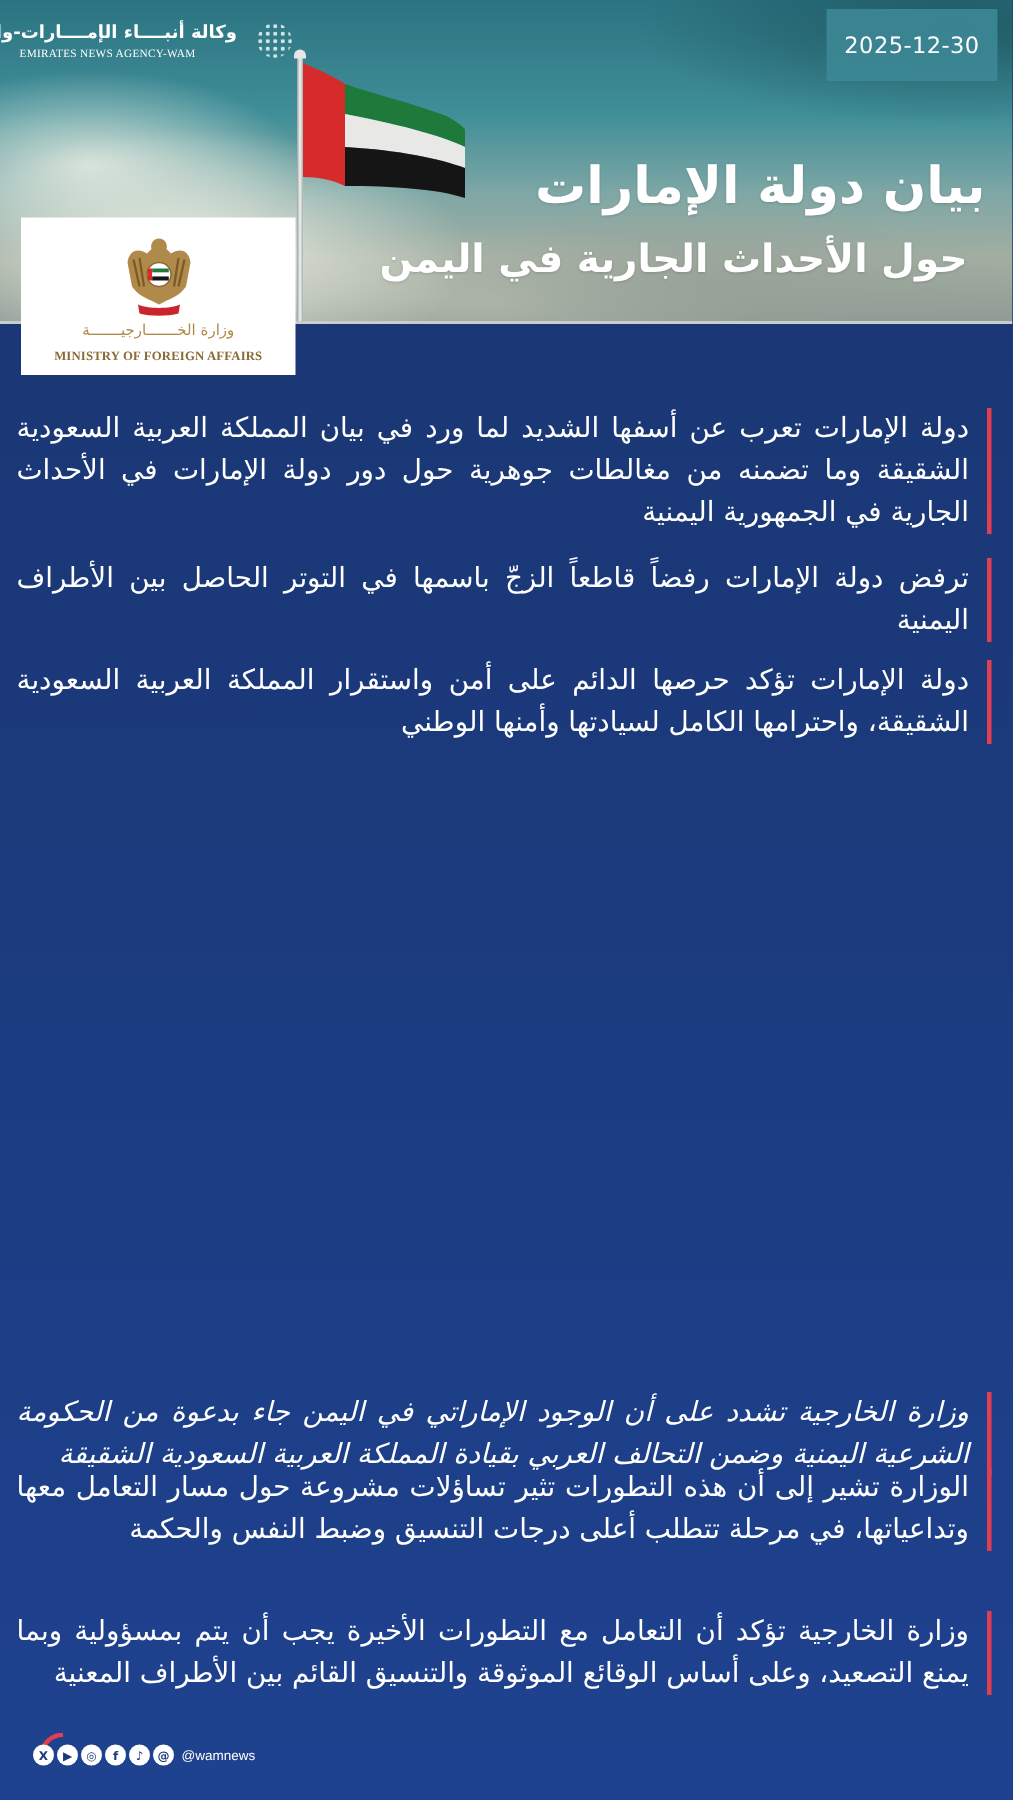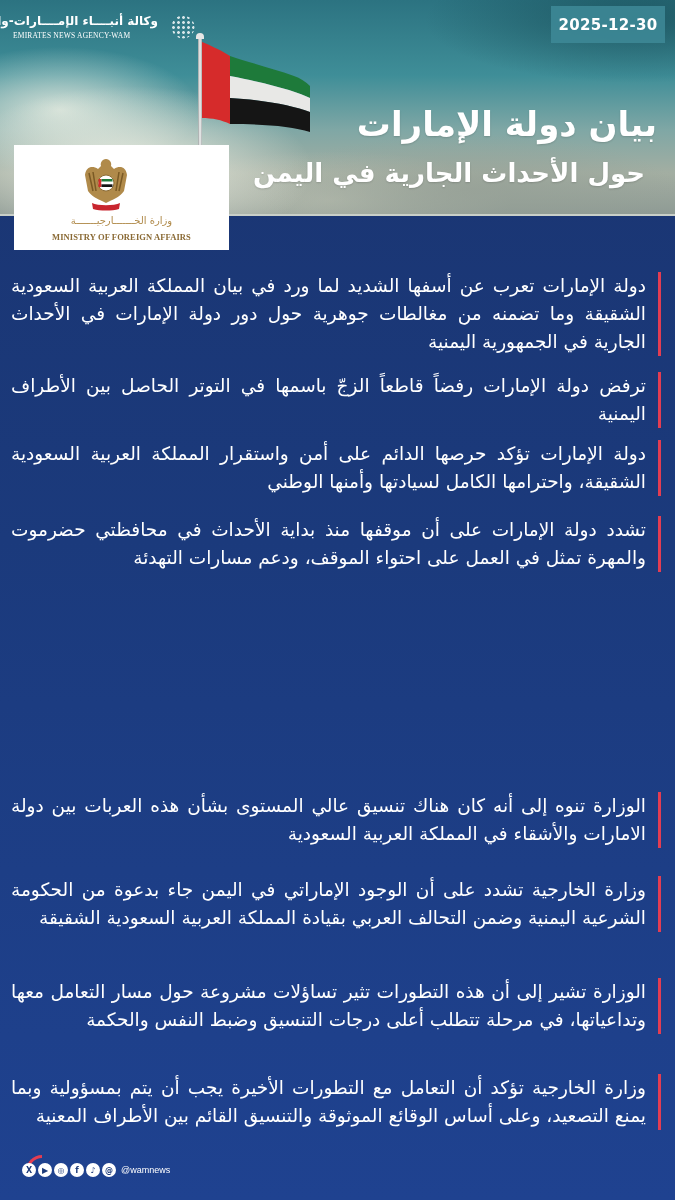--- a/index.html
+++ b/index.html
@@ -59,40 +59,40 @@
     position: absolute; right: 34px; top: 0px; color: #ffffff; font-size: 12px; font-weight: bold;
     direction: rtl; white-space: nowrap; letter-spacing: 0.2px;
   }
   .wam-en {
     position: absolute; left: 1px; top: 17px; color: #ffffff; font-size: 7.5px; letter-spacing: 0.2px;
     white-space: nowrap; font-family: Liberation Serif, serif;
   }
 
   
   .date-badge {
-    position: absolute; left: 551px; top: 6px; width: 114px; height: 37px;
+    position: absolute; left: 551px; top: 6px; width: 114px; height: 48px;
     background: rgba(62,138,152,0.85);
-    color: #ffffff; font-size: 15px; font-weight: bold; letter-spacing: 0.3px;
+    color: #ffffff; font-size: 15px; font-weight: normal; letter-spacing: 0.3px;
     display: flex; align-items: center; justify-content: center;
     font-family: "DejaVu Sans", sans-serif;
   }
 
   
   .title-1 {
     position: absolute; right: 18px; top: 104px; color: #ffffff; font-size: 34px; font-weight: bold;
     direction: rtl; white-space: nowrap; text-shadow: 0 1px 2px rgba(0,0,0,0.15);
   }
   .title-2 {
     position: absolute; right: 30px; top: 158px; color: #ffffff; font-size: 26px; font-weight: bold;
     direction: rtl; white-space: nowrap; text-shadow: 0 1px 2px rgba(0,0,0,0.15);
   }
 
   
   .ministry-card {
-    position: absolute; left: 14px; top: 145px; width: 215px; height: 105px; background: #ffffff;
+    position: absolute; left: 14px; top: 145px; width: 183px; height: 105px; background: #ffffff;
   }
   .emblem { position: absolute; left: 70px; top: 12px; width: 44px; height: 56px; }
   .emblem svg { width: 100%; height: 100%; display: block; }
   .ministry-ar {
     position: absolute; left: 0; right: 0; top: 70px; text-align: center; color: #b08a4a;
     font-size: 10px; direction: rtl; letter-spacing: 0.5px;
   }
   .ministry-en {
     position: absolute; left: 0; right: 0; top: 87px; text-align: center; color: #8a6a35;
     font-size: 8.5px; font-weight: bold; font-family: Liberation Serif, serif; letter-spacing: 0.1px;
@@ -166,23 +166,21 @@
         <path d="M8,46 C14,49 30,49 36,46 L35,52 C28,54 16,54 9,52 Z" fill="#c8252e"></path>
       </svg>
     </div>
     <div class="ministry-ar">وزارة الخـــــــارجيـــــــة</div>
     <div class="ministry-en">MINISTRY OF FOREIGN AFFAIRS</div>
   </div>
 
   <p class="para" style="top:272px;">دولة الإمارات تعرب عن أسفها الشديد لما ورد في بيان المملكة العربية السعودية الشقيقة وما تضمنه من مغالطات جوهرية حول دور دولة الإمارات في الأحداث الجارية في الجمهورية اليمنية</p>
   <p class="para" style="top:372px;">ترفض دولة الإمارات رفضاً قاطعاً الزجّ باسمها في التوتر الحاصل بين الأطراف اليمنية</p>
   <p class="para" style="top:440px;">دولة الإمارات تؤكد حرصها الدائم على أمن واستقرار المملكة العربية السعودية الشقيقة، واحترامها الكامل لسيادتها وأمنها الوطني</p>
-  <p class="para" style="top:516px;">تشدد دولة الإمارات على أن موقفها منذ بداية الأحداث في محافظتي حضرموت والمهرة تمثل في العمل على احتواء الموقف، ودعم مسارات التهدئة</p>
-  <p class="para" style="top:792px;">الوزارة تنوه إلى أنه كان هناك تنسيق عالي المستوى بشأن هذه العربات بين دولة الامارات والأشقاء في المملكة العربية السعودية</p>
-  <p class="para" style="top:876px;">وزارة الخارجية تشدد على أن الوجود الإماراتي في اليمن جاء بدعوة من الحكومة الشرعية اليمنية وضمن التحالف العربي بقيادة المملكة العربية السعودية الشقيقة</p>
+  <p class="para" style="top:928px;font-style:italic;">وزارة الخارجية تشدد على أن الوجود الإماراتي في اليمن جاء بدعوة من الحكومة الشرعية اليمنية وضمن التحالف العربي بقيادة المملكة العربية السعودية الشقيقة</p>
   <p class="para" style="top:978px;">الوزارة تشير إلى أن هذه التطورات تثير تساؤلات مشروعة حول مسار التعامل معها وتداعياتها، في مرحلة تتطلب أعلى درجات التنسيق وضبط النفس والحكمة</p>
   <p class="para" style="top:1074px;">وزارة الخارجية تؤكد أن التعامل مع التطورات الأخيرة يجب أن يتم بمسؤولية وبما يمنع التصعيد، وعلى أساس الوقائع الموثوقة والتنسيق القائم بين الأطراف المعنية</p>
 
   <div class="footer-arc"></div>
   <div class="footer">
     <span class="soc">X</span>
     <span class="soc">▶</span>
     <span class="soc">◎</span>
     <span class="soc">f</span>
     <span class="soc">♪</span>

